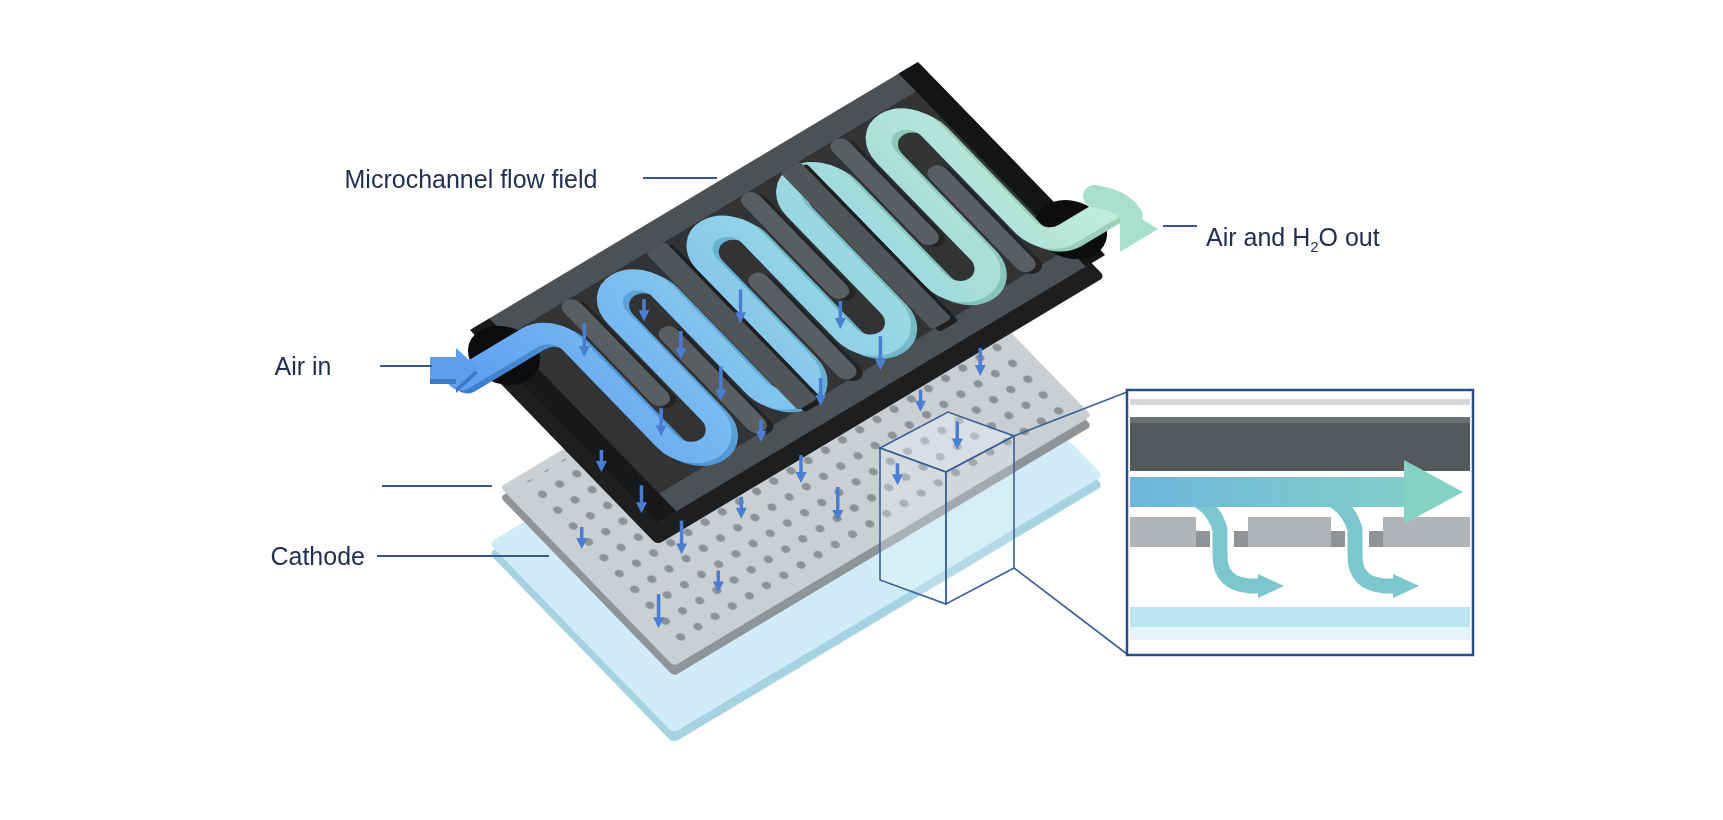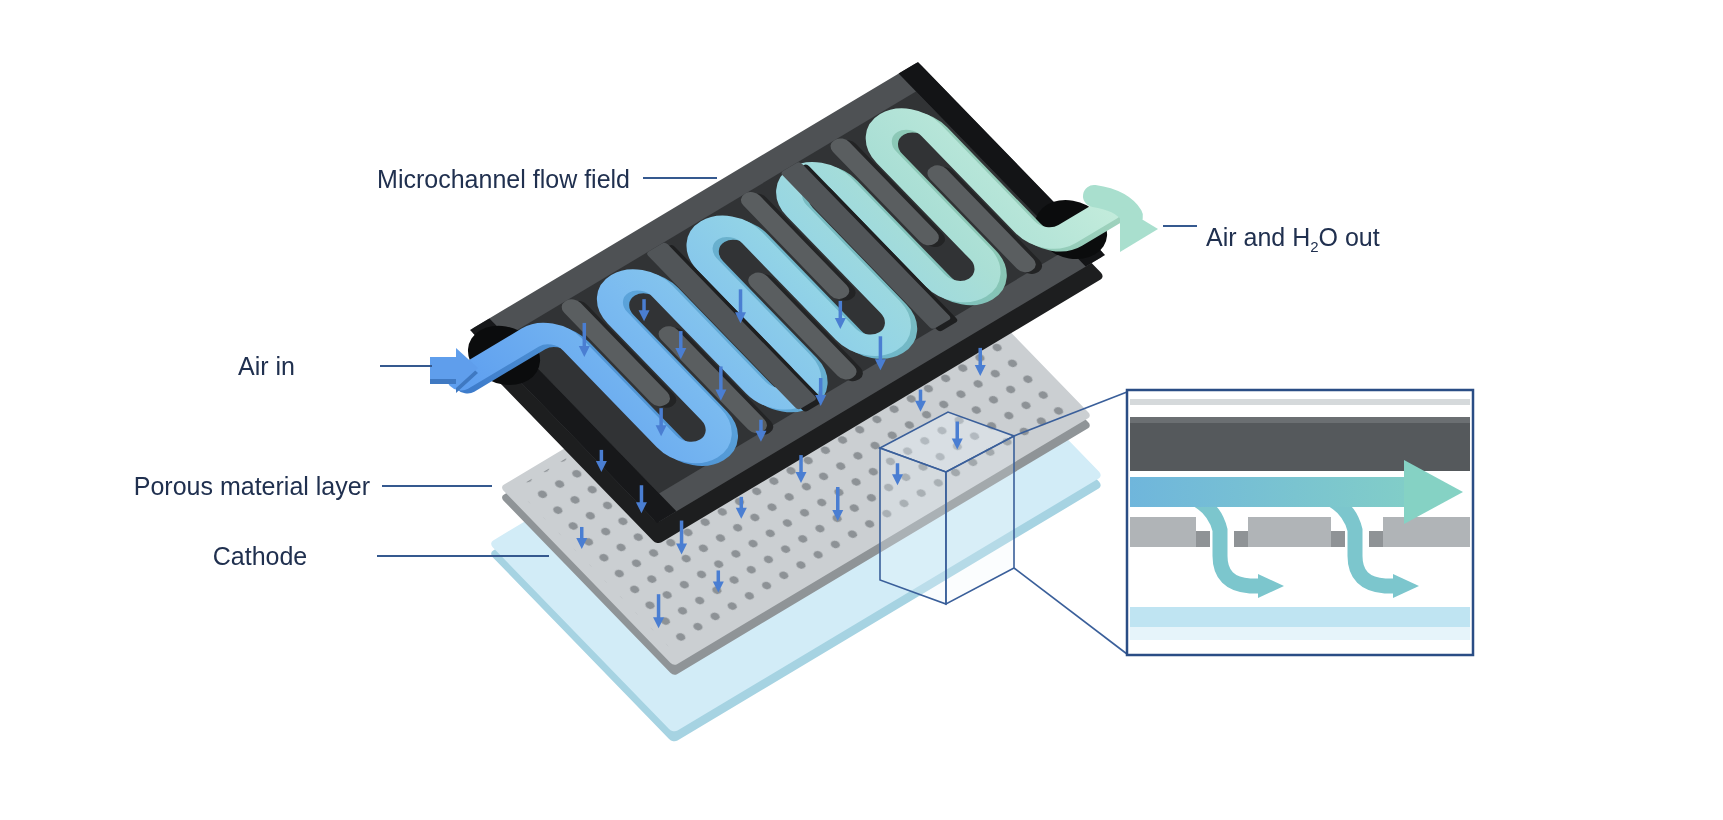--- a/index.html
+++ b/index.html
@@ -202,28 +202,27 @@
       <polygon points="1393,574 1419,586 1393,598" fill="#7cc6cd"></polygon>
     </g>
 
     <g>
       <rect x="1130" y="477" width="276" height="30" fill="url(#insetGrad)"></rect>
       <polygon points="1404,460 1463,492 1404,524" fill="#85d2c4"></polygon>
     </g>
   </g>
 </svg>
 
-<div class="label" style="left:330px;width:300px;top:165px;text-align:right">Microchannel flow field</div>
+<div class="label" style="left:321px;width:300px;top:165px;text-align:center">Microchannel flow field</div>
 <div class="leader" style="left:643px;top:177px;width:74px"></div>
 
 <div class="label" style="left:1206px;top:223px"><span>Air and H</span><sub>2</sub><span>O out</span></div>
 <div class="leader" style="left:1163px;top:225px;width:34px"></div>
 
-<div class="label" style="left:238px;width:130px;top:352px;text-align:left">Air in</div>
+<div class="label" style="left:238px;width:130px;top:352px;text-align:center">Air in</div>
 <div class="leader" style="left:380px;top:365px;width:52px"></div>
 
-<div class="label" style="left:80px;width:290px;top:472px;text-align:right">Porous material layer</div>
 <div class="leader" style="left:382px;top:485px;width:110px"></div>
 
-<div class="label" style="left:155px;width:210px;top:542px;text-align:center">Cathode</div>
+<div class="label" style="left:155px;width:210px;top:542px;text-align:right">Cathode</div>
 <div class="leader" style="left:377px;top:555px;width:172px"></div>
 
 </div>
 
 </body></html>

